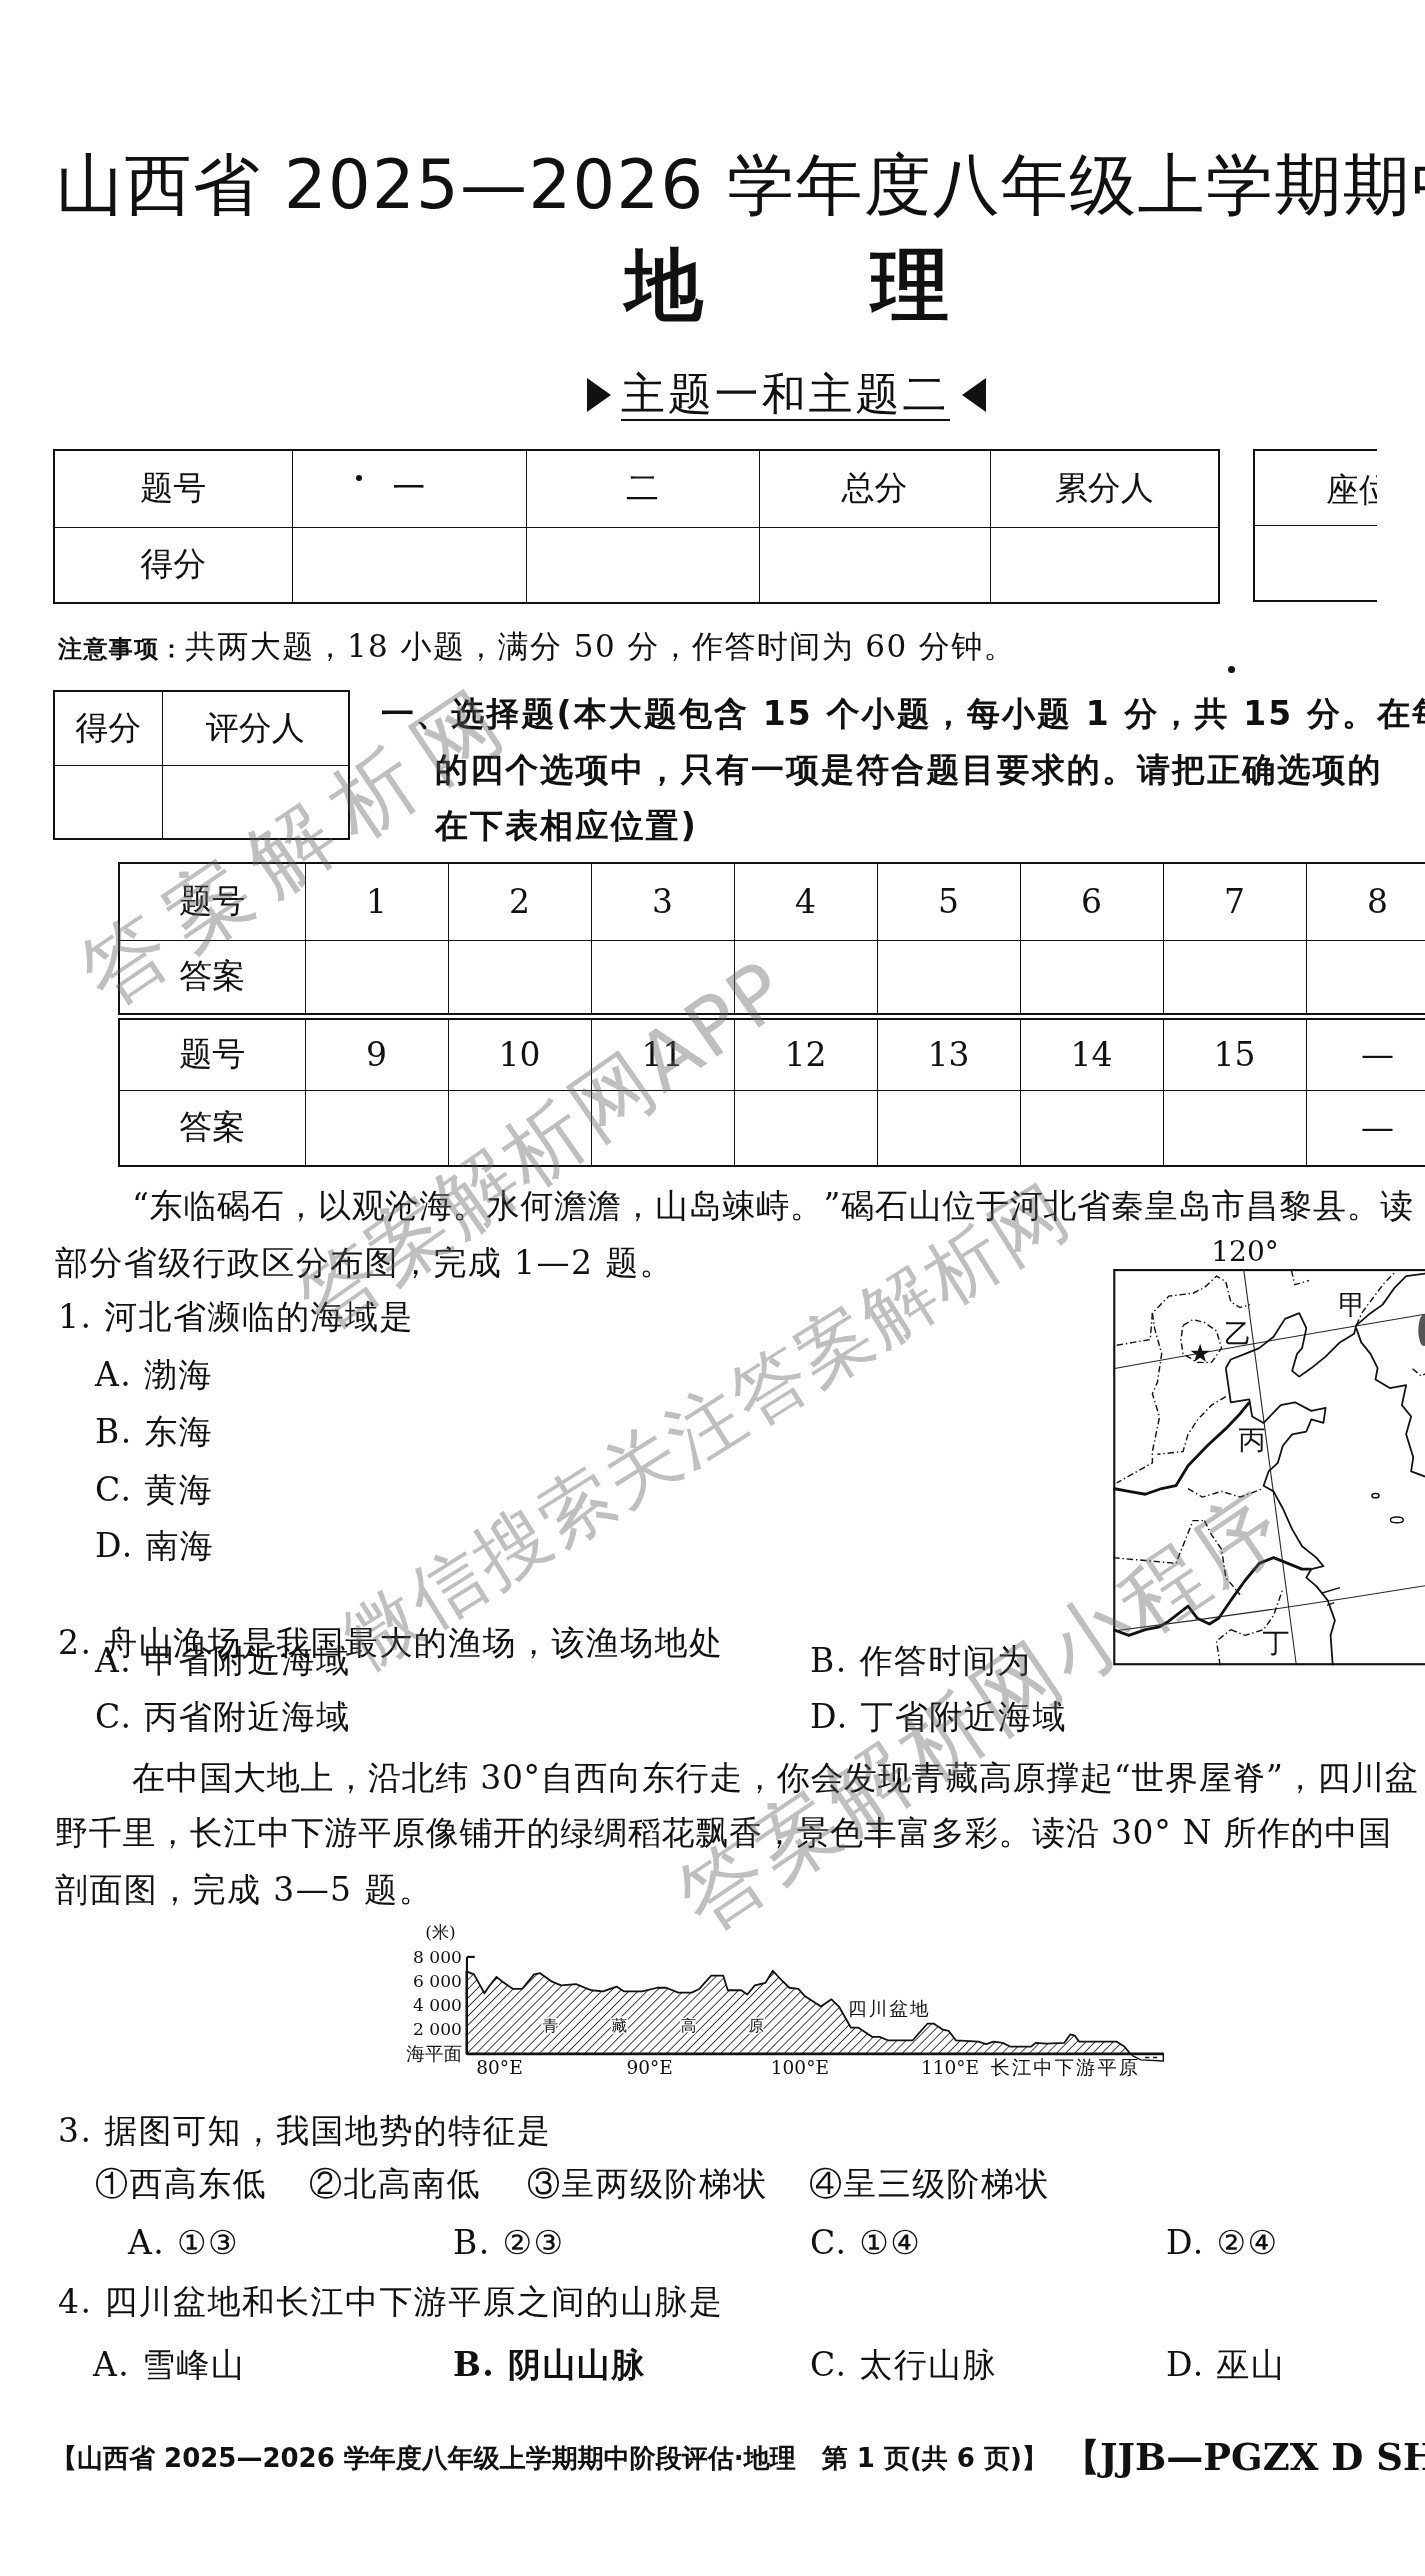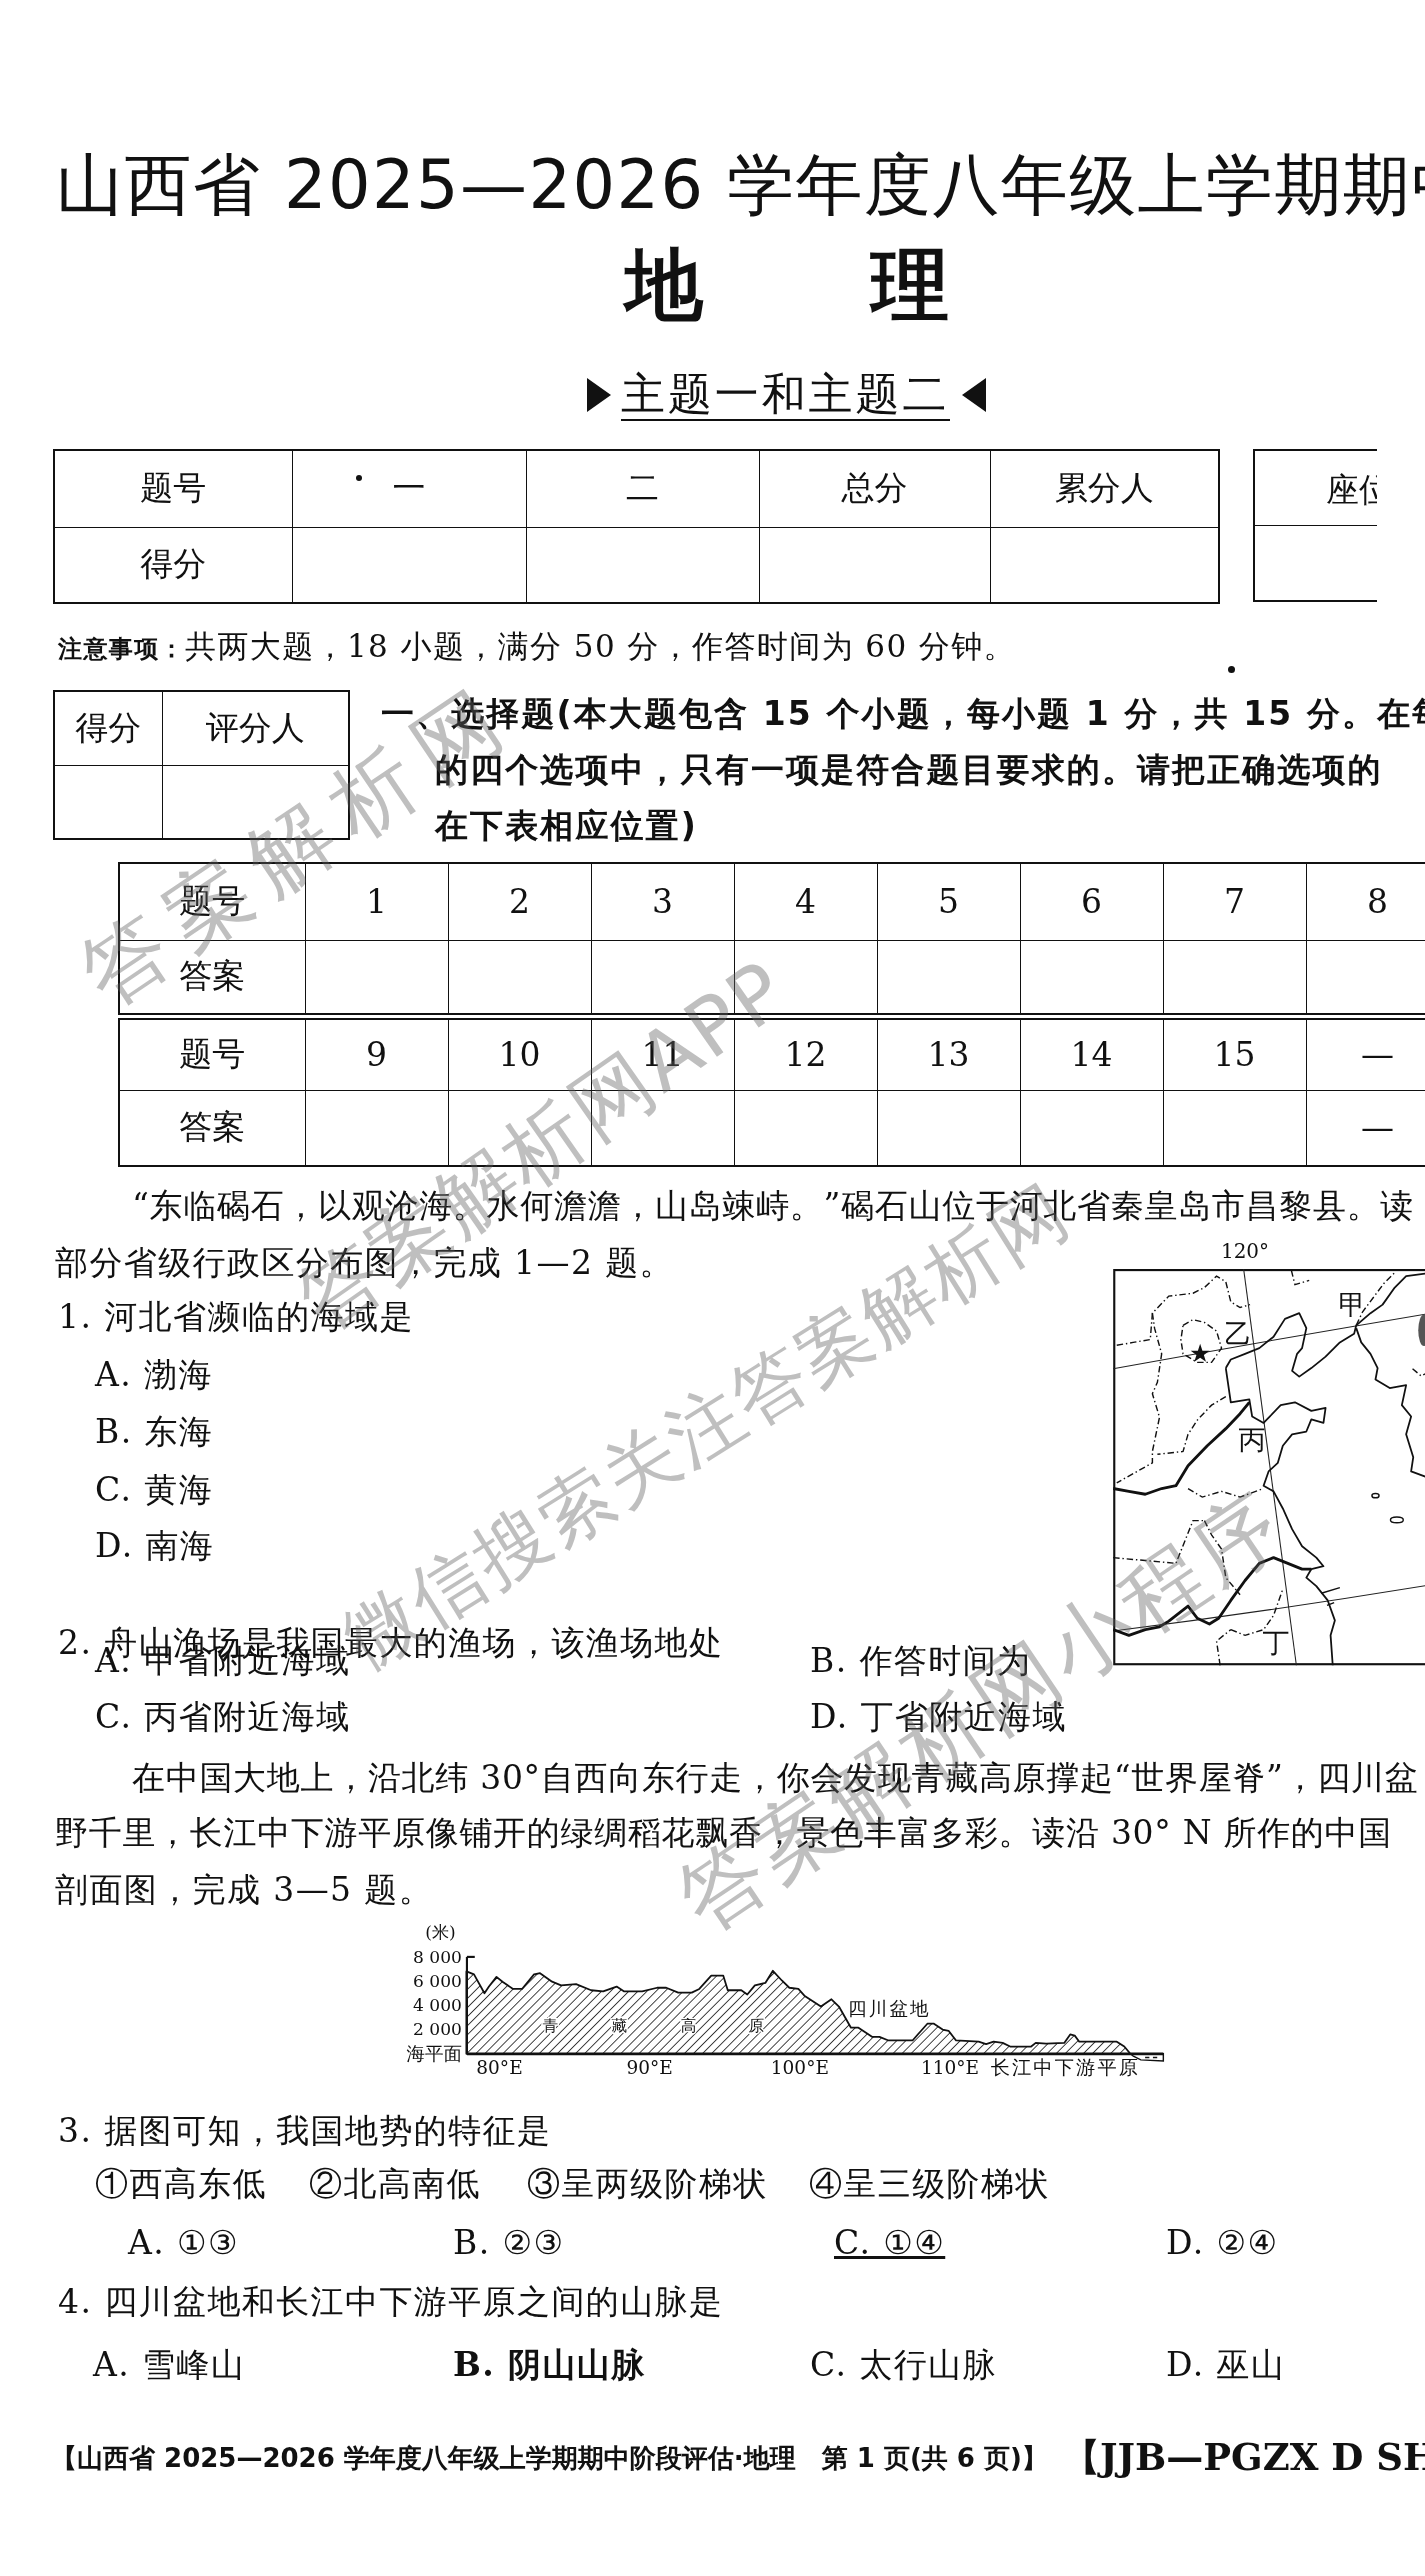--- a/index.html
+++ b/index.html
@@ -209,21 +209,21 @@
     <path d="M250,2 L255,22 L275,16"></path>
     <path d="M420,140 L432,150 L440,146"></path>
   </g>
 
   <ellipse cx="398" cy="352" rx="9" ry="4" fill="none" stroke="#111" stroke-width="2"></ellipse>
   <ellipse cx="368" cy="318" rx="5" ry="3" fill="none" stroke="#111" stroke-width="2"></ellipse>
   <ellipse cx="436" cy="86" rx="8" ry="22" fill="#555"></ellipse>
   <path d="M292,455 L318,447 M300,472 L310,468" stroke="#111" stroke-width="2"></path>
   <polygon points="122,105 125.2,114.6 135.3,114.7 127.2,120.7 130.2,130.3 122,124.5 113.8,130.3 116.8,120.7 108.7,114.7 118.8,114.6" fill="#111"></polygon>
 </svg>
-<div class="lbl" style="left:1245px;top:1251px;font-size:20px;text-align:right;">120°</div>
+<div class="lbl" style="left:1245px;top:1251px;font-size:28px;text-align:right;">120°</div>
 <div class="lbl" style="left:1352px;top:1305px;">甲</div>
 <div class="lbl" style="left:1238px;top:1334px;">乙</div>
 <div class="lbl" style="left:1252px;top:1440px;">丙</div>
 <div class="lbl" style="left:1276px;top:1643px;">丁</div>
 
 <div class="ln" style="left:58px;top:1581px;margin-top:40px;">2. 舟山渔场是我国最大的渔场，该渔场地处</div>
 <div class="ln" style="left:95px;top:1639px;">A. 甲省附近海域</div>
 <div class="ln" style="left:810px;top:1639px;">B. 作答时间为</div>
 <div class="ln" style="left:95px;top:1695px;">C. 丙省附近海域</div>
 <div class="ln" style="left:810px;top:1695px;">D. 丁省附近海域</div>
@@ -267,21 +267,21 @@
   </g>
 </svg>
 
 <div class="ln" style="left:58px;top:2109px;">3. 据图可知，我国地势的特征是</div>
 <div class="ln" style="left:95px;top:2162px;">①西高东低</div>
 <div class="ln" style="left:309px;top:2162px;">②北高南低</div>
 <div class="ln" style="left:527px;top:2162px;">③呈两级阶梯状</div>
 <div class="ln" style="left:809px;top:2162px;">④呈三级阶梯状</div>
 <div class="ln" style="left:93px;top:2221px;margin-left:35px;">A. ①③</div>
 <div class="ln" style="left:453px;top:2221px;">B. ②③</div>
-<div class="ln" style="left:834px;top:2221px;text-decoration:underline;">C. ①④</div>
+<div class="ln" style="left:810px;top:2221px;">C. ①④</div>
 <div class="ln" style="left:1166px;top:2221px;">D. ②④</div>
 
 <div class="ln" style="left:58px;top:2280px;">4. 四川盆地和长江中下游平原之间的山脉是</div>
 <div class="ln" style="left:93px;top:2343px;">A. 雪峰山</div>
 <div class="ln" style="left:453px;top:2343px;font-weight:bold;">B. 阴山山脉</div>
 <div class="ln" style="left:810px;top:2343px;">C. 太行山脉</div>
 <div class="ln" style="left:1166px;top:2343px;">D. 巫山</div>
 
 <div class="abs footer" style="left:51px;top:2437px;">【山西省 2025—2026 学年度八年级上学期期中阶段评估·地理　第 1 页(共 6 页)】</div>
 <div class="abs code" style="left:1063px;top:2436px;">【JJB—PGZX D SHX</div>

